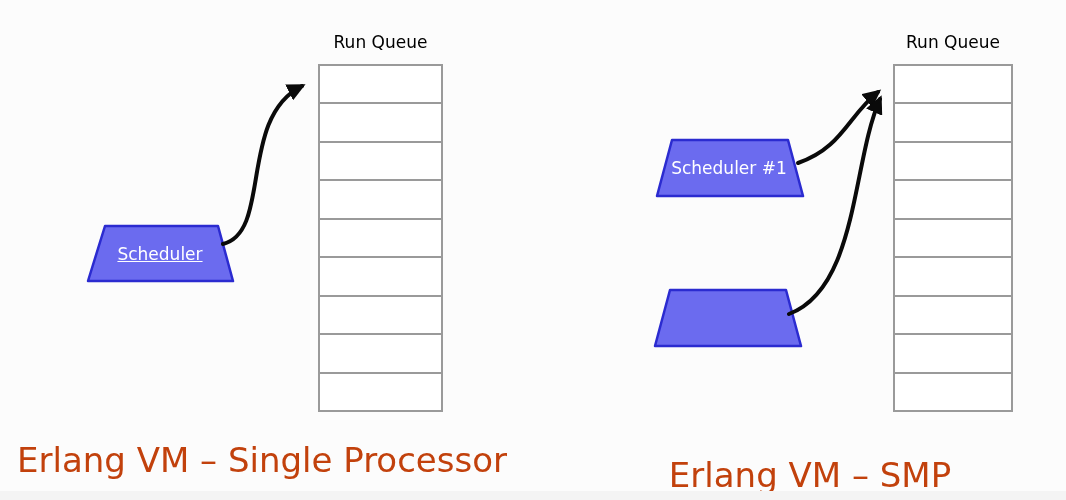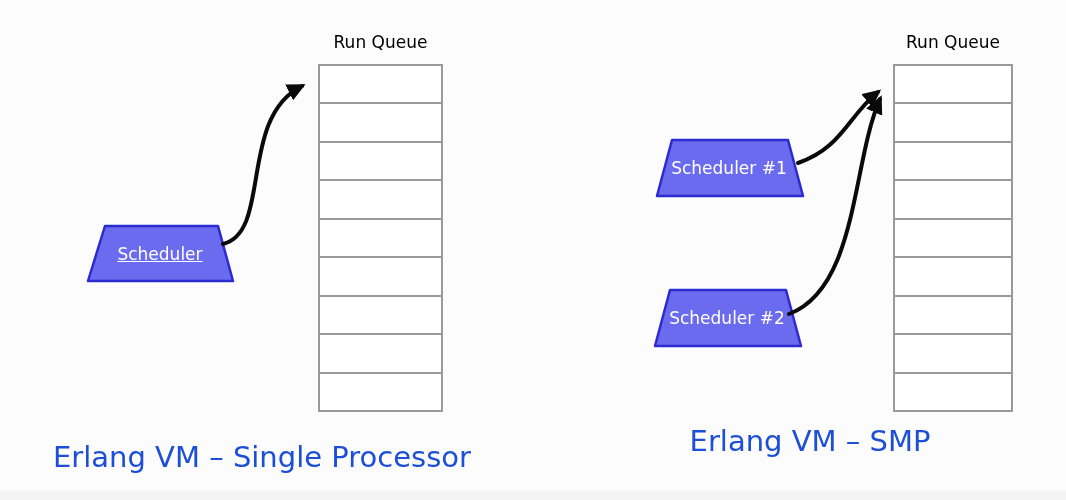--- a/index.html
+++ b/index.html
@@ -40,22 +40,22 @@
   .scheduler-label{
     position:absolute;
     color:#ffffff;
     font-size:17px;
     text-align:right;
     white-space:nowrap;
     transform:translate(-50%,-50%);
   }
   .caption{
     position:absolute;
-    color:#1d4ed8;
-    font-size:29px;
+    color:#c2410c;
+    font-size:34px;
     text-align:left;
     white-space:nowrap;
     transform:translateX(-50%);
   }
 </style>
 </head>
 <body>
 
 <div class="canvas">
 
@@ -106,17 +106,16 @@
       <div class="slot"></div>
       <div class="slot"></div>
       <div class="slot"></div>
       <div class="slot"></div>
       <div class="slot"></div>
       <div class="slot"></div>
     </div>
 
   <div class="scheduler-label" style="left:729px;top:168px;">Scheduler #1</div>
 
-  <div class="scheduler-label" style="left:727px;top:318px;">Scheduler #2</div>
 
-  <div class="caption" style="left:810px;top:424px;">Erlang VM – SMP</div>
+  <div class="caption" style="left:810px;top:455px;">Erlang VM – SMP</div>
 
 </div>
 
 </body></html>

